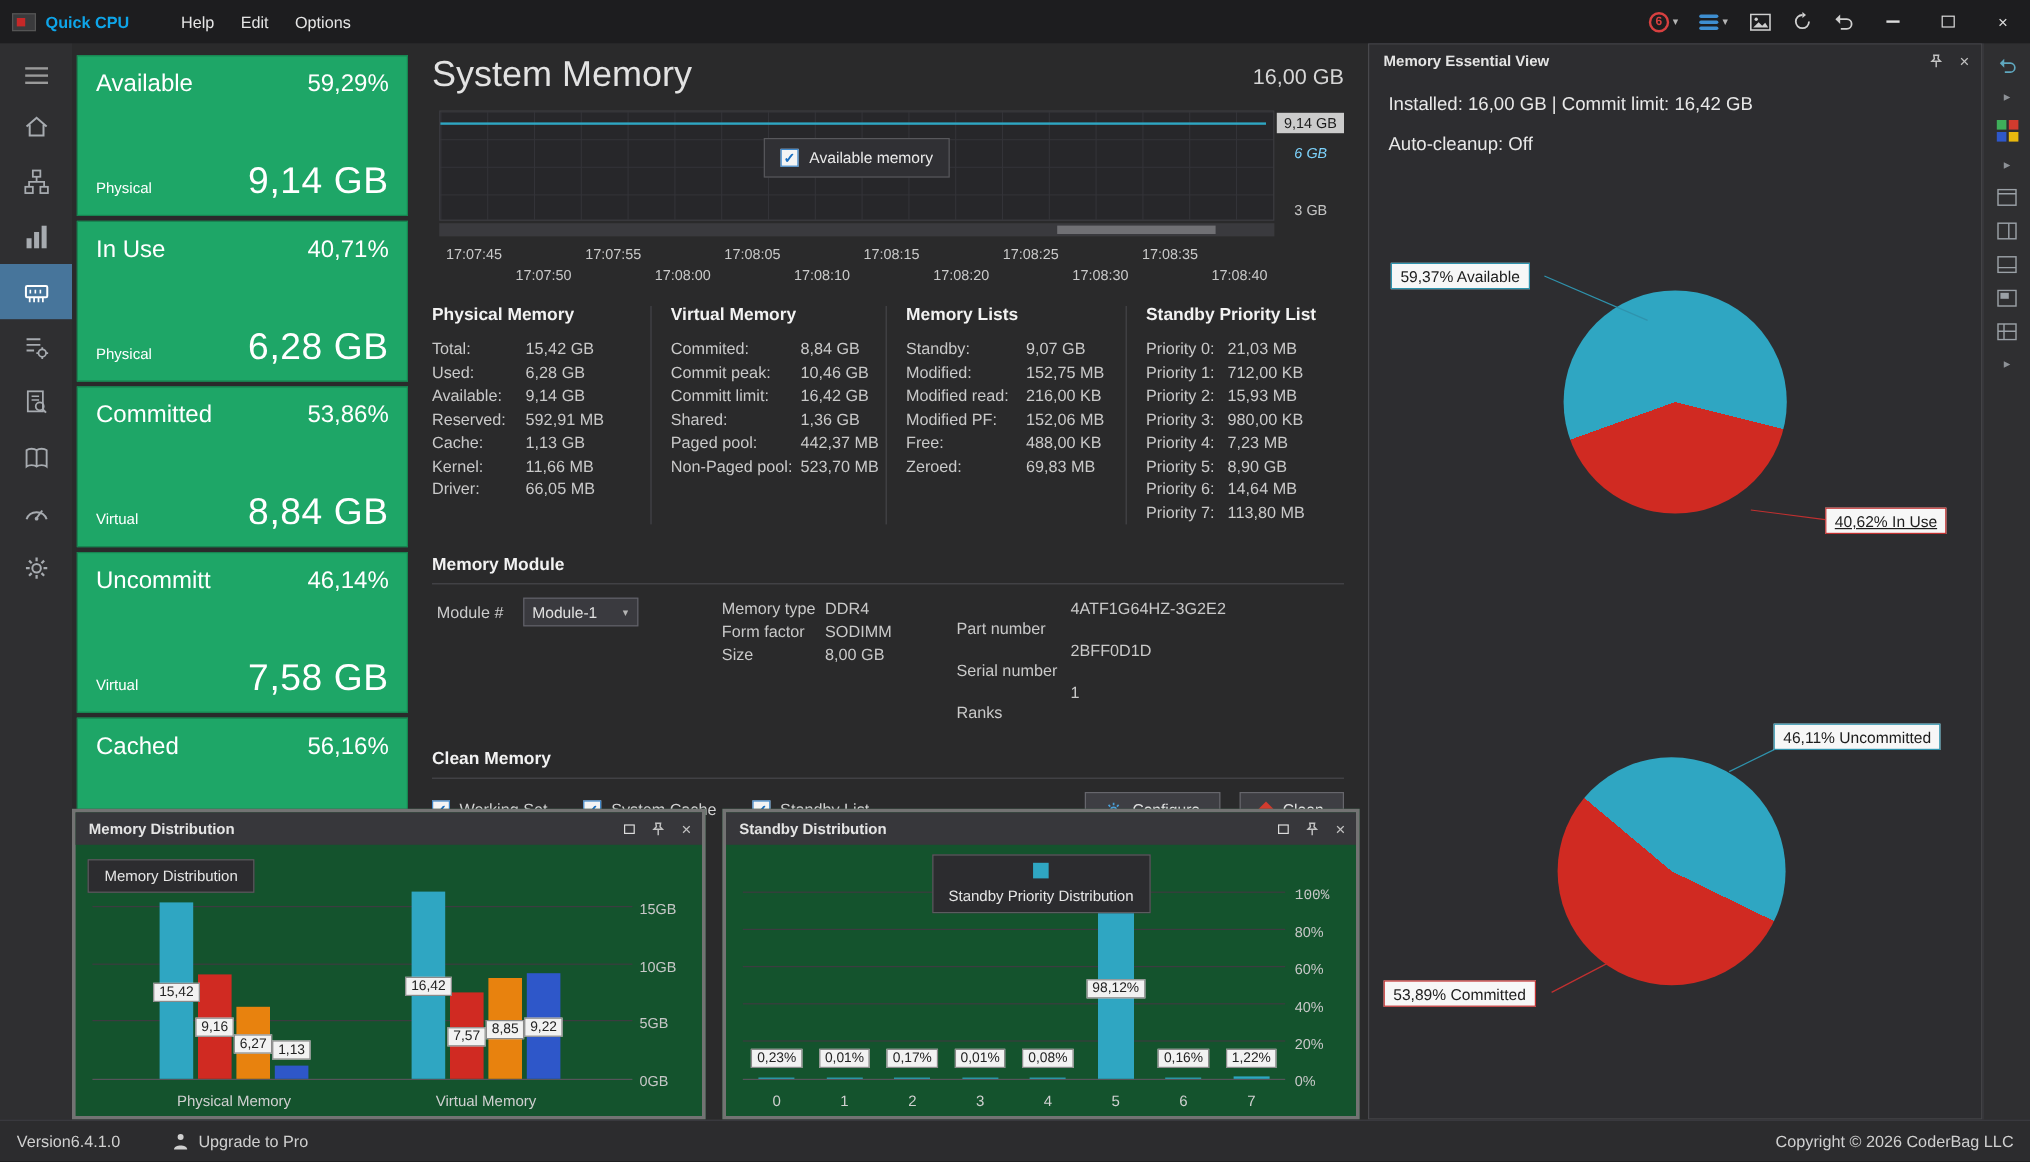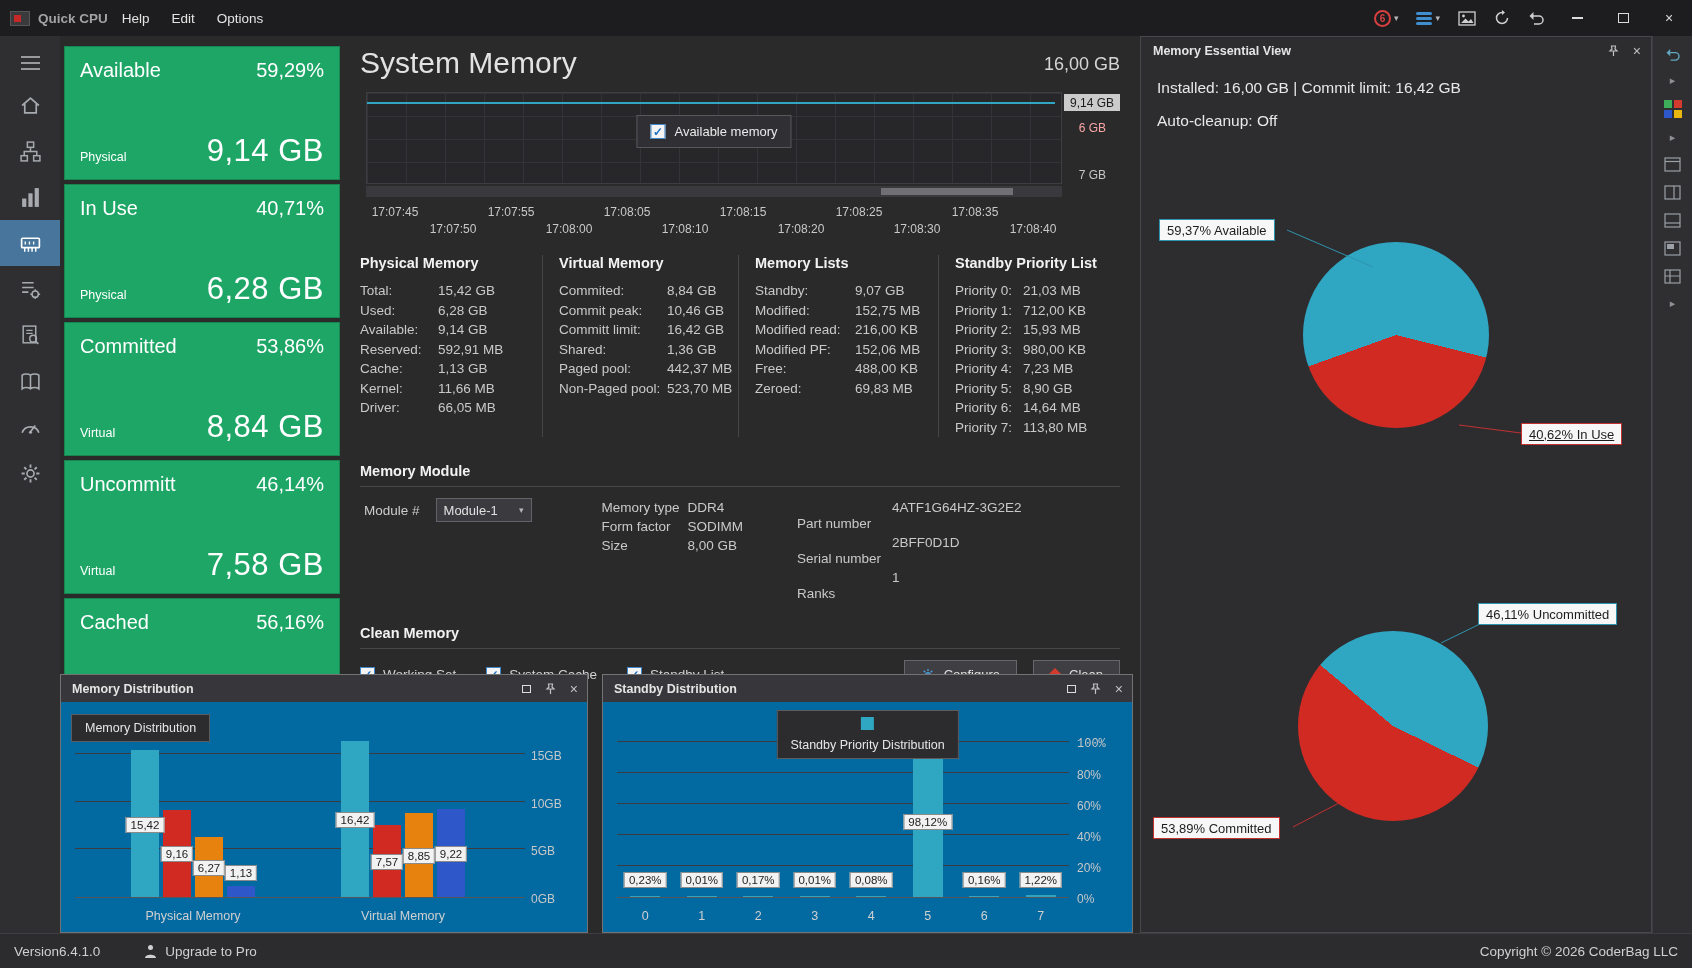--- a/index.html
+++ b/index.html
@@ -5,21 +5,21 @@
   * { margin:0; padding:0; box-sizing:border-box; }
   html,body { background:#1a1a1a; }
   .app { position:relative; width:1692px; height:968px; background:#2a2a2b; overflow:hidden;
          font-family:"Liberation Sans", sans-serif; color:#d6d6d6; }
 
   
   .titlebar { position:absolute; top:0; left:0; right:0; height:36px; background:#1d1d1f;
               display:flex; align-items:center; padding-left:10px; z-index:40; }
   .app-logo { width:20px; height:15px; background:#3a3a3c; border:1px solid #555; position:relative; }
   .app-logo i { position:absolute; left:3px; top:3px; width:7px; height:7px; background:#c62828; display:block; }
-  .app-title { color:#a3a3a3; font-weight:bold; font-size:13.5px; margin:0 3px 0 8px; }
+  .app-title { color:#0ea5e9; font-weight:bold; font-size:13.5px; margin:0 32px 0 8px; }
   .menu { color:#e4e4e4; font-size:13.5px; padding:4px 11px; cursor:default; }
   .tb-right { margin-left:auto; display:flex; align-items:center; height:100%; }
   .tb-ico { display:flex; align-items:center; padding:0 9px; height:100%; color:#cfcfcf; }
   .badge-circle { width:17px; height:17px; border:2px solid #d84040; border-radius:50%; color:#d84040;
                   font-size:10px; font-weight:bold; display:flex; align-items:center; justify-content:center; }
   .caret { font-size:9px; color:#b5b5b5; margin-left:3px; }
   .eq-bars { display:flex; flex-direction:column; gap:2px; }
   .eq-bars i { display:block; height:3px; background:#3e8ed0; border-radius:2px; }
   .eq-bars i:nth-child(1){ width:16px; } .eq-bars i:nth-child(2){ width:16px; } .eq-bars i:nth-child(3){ width:16px; }
   .win-btn { width:46px; height:36px; display:flex; align-items:center; justify-content:center; color:#dcdcdc; font-size:14px; }
@@ -53,21 +53,21 @@
   .timeline { position:relative; margin-top:12px; height:108px; }
   .tl-plot { position:absolute; left:6px; right:58px; top:0; height:92px; background:#27272a; border:1px solid #3e3e42;
              background-image:linear-gradient(to right,#333338 1px,transparent 1px),linear-gradient(to bottom,#333338 1px,transparent 1px);
              background-size:39px 23px; }
   .tl-line { position:absolute; left:0; right:6px; top:9px; height:2px; background:#2fa6c2; }
   .tl-legend { position:absolute; left:50%; transform:translateX(-50%); top:22px; display:flex; align-items:center; gap:9px;
                background:#303034; border:1px solid #58585c; padding:8px 13px; font-size:13px; color:#eaeaea; z-index:3; }
   .checkbox { width:15px; height:15px; background:#f4f4f4; border:1px solid #3f87c9; color:#1a6fc0;
               font-size:12px; font-weight:bold; display:flex; align-items:center; justify-content:center; }
   .tl-ycur { position:absolute; right:0; top:2px; background:#cbcbcb; color:#1b1b1b; font-size:12px; padding:1.5px 6px; }
-  .tl-ymid { position:absolute; right:14px; top:29px; font-size:12px; color:#fca5a5; }
+  .tl-ymid { position:absolute; right:14px; top:29px; font-size:12px; color:#7dd3fc;font-style:italic; }
   .tl-yzero { position:absolute; right:14px; top:76px; font-size:12px; color:#c6c6c6; }
   .tl-scroll { position:absolute; left:6px; right:58px; top:94px; height:11px; background:#3a3a3e; }
   .tl-thumb { position:absolute; left:74%; width:19%; top:2px; bottom:2px; background:#707074; }
   #x-axis { position:relative; height:36px; margin-top:3px; font-size:12px; color:#c9c9c9; }
   .x-tick { position:absolute; transform:translateX(-50%); white-space:nowrap; }
 
   .stats-grid { display:grid; grid-template-columns:182px 196px 200px 1fr; margin-top:16px; }
   .stats-col + .stats-col { border-left:1px solid #454549; padding-left:16px; }
   .stats-header { font-size:14.5px; font-weight:bold; color:#f2f2f2; margin-bottom:10px; }
   .stats-row { display:flex; font-size:13.5px; color:#c9c9c9; line-height:19.5px; }
@@ -92,21 +92,21 @@
 
   .clean-section { margin-top:22px; }
   .clean-row { display:flex; align-items:center; margin-top:2px; }
   .clean-opt { display:flex; align-items:center; gap:8px; margin-right:30px; font-size:13.5px; color:#d2d2d2; }
   .btn-group { margin-left:auto; display:flex; gap:16px; }
   .btn { display:flex; align-items:center; gap:9px; background:#3e3e43; border:1px solid #66666c;
          padding:6px 16px; font-size:13px; color:#e2e2e2; }
   .diamond { width:10px; height:10px; background:#d23b2e; transform:rotate(45deg); display:block; }
 
   
-  .dock-panel { position:absolute; background:#0369a1; border:1px solid #737373; z-index:6; }
+  .dock-panel { position:absolute; background:#14532d; border:3px solid #737373; z-index:6; }
   #panel-md { left:60px; top:674px; width:528px; height:259px; }
   #panel-sd { left:602px; top:674px; width:531px; height:259px; }
   .panel-header { height:27px; background:#37373b; display:flex; align-items:center; padding:0 9px 0 11px; }
   .panel-title { font-size:12.5px; font-weight:bold; color:#e4e4e4; }
   .panel-icons { margin-left:auto; display:flex; align-items:center; gap:14px; color:#c2c2c2; }
   .panel-icons .close-x { font-size:14px; line-height:1; }
   .panel-body { position:relative; height:230px; }
   .chart-legend-box { position:absolute; border:1px solid #5c5c60; padding:6px 13px; font-size:12.5px; color:#e6e6e6;
                       background:#2c2c2f; z-index:3; display:flex; align-items:center; gap:8px; }
   #md-legend { left:10px; top:12px; }
@@ -347,21 +347,21 @@
     <div class="timeline">
       <div class="tl-plot">
         <div class="tl-line"></div>
         <div class="tl-legend">
           <span class="checkbox">✓</span>
           <span>Available memory</span>
         </div>
       </div>
       <span class="tl-ycur">9,14 GB</span>
       <span class="tl-ymid">6 GB</span>
-      <span class="tl-yzero">7 GB</span>
+      <span class="tl-yzero">3 GB</span>
       <div class="tl-scroll">
           <div class="tl-thumb"></div>
         </div>
     </div>
     <div id="x-axis">
         <span class="x-tick" style="left: 35px; top: 2px;">17:07:45</span>
         <span class="x-tick" style="left: 151px; top: 2px;">17:07:55</span>
         <span class="x-tick" style="left: 267px; top: 2px;">17:08:05</span>
         <span class="x-tick" style="left: 383px; top: 2px;">17:08:15</span>
         <span class="x-tick" style="left: 499px; top: 2px;">17:08:25</span>

